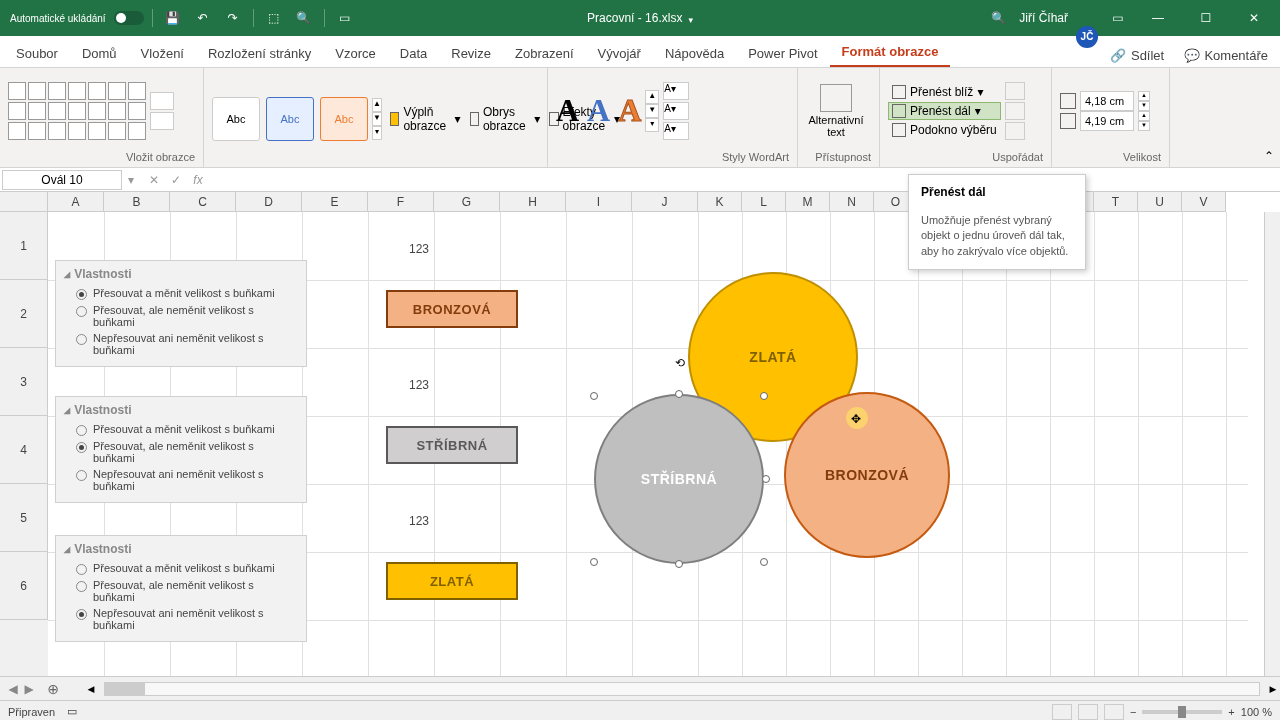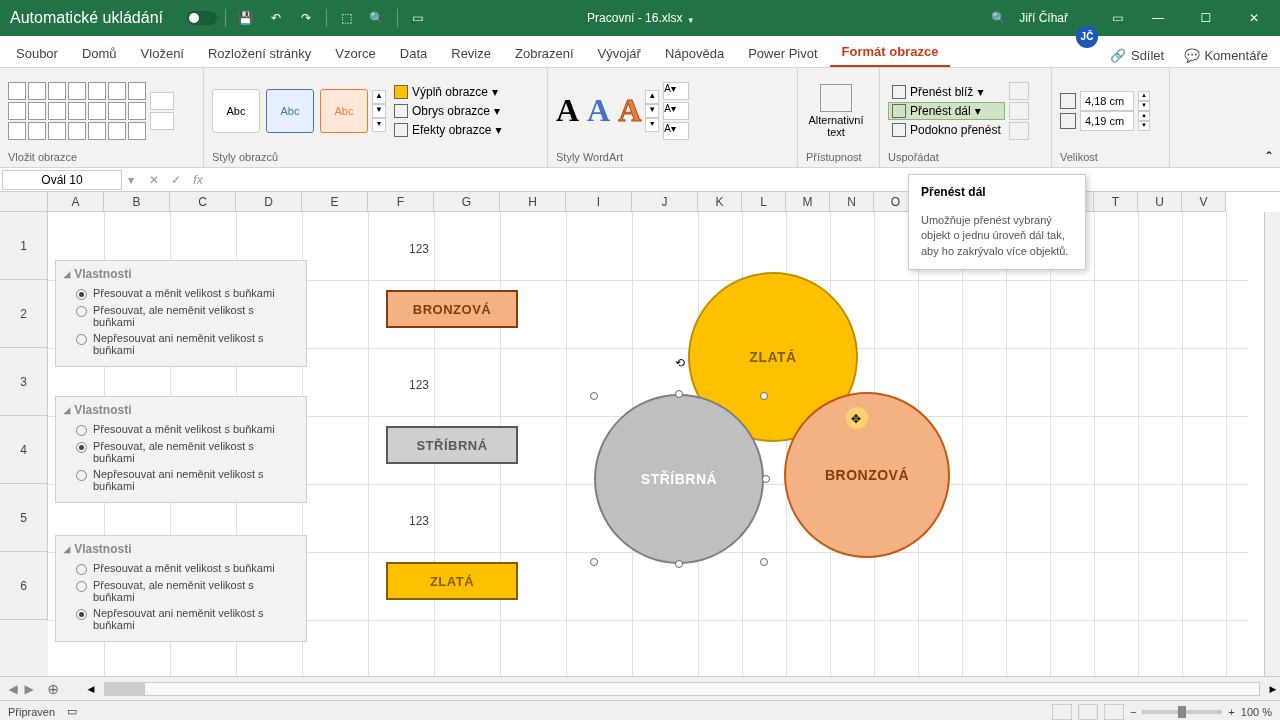--- a/index.html
+++ b/index.html
@@ -1,56 +1,56 @@
 <!DOCTYPE html>
 <html><head>
 <meta charset="utf-8">
 <style>
 * { margin: 0; padding: 0; box-sizing: border-box; font-family: "Segoe UI", Arial, sans-serif; }
 body { width: 1280px; height: 720px; overflow: hidden; background: #fff; font-size: 12px; }
 
 
 .titlebar { background: #217346; height: 36px; display: flex; align-items: center; color: #fff; padding: 0 6px; }
 .titlebar-left { display: flex; align-items: center; gap: 6px; }
-.autosave { display: flex; align-items: center; gap: 24px; font-size: 16px; margin-left: 4px; }
+.autosave { display: flex; align-items: center; gap: 8px; font-size: 10px; margin-left: 4px; }
 .toggle { width: 30px; height: 14px; background: #1a5c39; border-radius: 7px; position: relative; }
 .toggle::after { content: ""; position: absolute; width: 10px; height: 10px; background: #fff; border-radius: 50%; top: 2px; left: 2px; }
 .qat-icon { width: 24px; height: 24px; display: flex; align-items: center; justify-content: center; cursor: pointer; }
 .qat-sep { width: 1px; height: 18px; background: rgba(255,255,255,0.3); margin: 0 2px; }
 .filename { position: absolute; left: 50%; transform: translateX(-50%); font-size: 12px; display: flex; align-items: flex-end; gap: 6px; }
 .titlebar-right { margin-left: auto; display: flex; align-items: center; gap: 8px; }
 .user-badge { width: 22px; height: 22px; background: #1e57b8; border-radius: 50%; display: flex; align-items: center; justify-content: center; font-size: 10px; font-weight: bold; margin-top: 37px; }
 .win-btn { width: 40px; height: 36px; display: flex; align-items: center; justify-content: center; cursor: pointer; }
 
 
 .ribbon-tabs { background: #fff; height: 32px; display: flex; align-items: flex-end; border-bottom: 1px solid #d4d4d4; padding: 0 4px; }
 .ribbon-tab { padding: 6px 12px; font-size: 13px; color: #444; cursor: pointer; }
 .ribbon-tab.active { color: #c43e1c; border-bottom: 2px solid #c43e1c; font-weight: 600; }
 .ribbon-actions { margin-left: auto; display: flex; align-items: center; gap: 4px; }
 .ribbon-action { display: flex; align-items: center; gap: 4px; padding: 4px 8px; font-size: 13px; color: #444; cursor: pointer; }
 
 
 .ribbon { background: #f3f2f1; height: 100px; display: flex; border-bottom: 1px solid #d4d4d4; position: relative; }
 .ribbon-group { border-right: 1px solid #d4d4d4; padding: 4px 8px 2px; display: flex; flex-direction: column; justify-content: space-between; position: relative; }
-.ribbon-group-label { font-size: 11px; color: #666; text-align: left; padding: 2px 0; position: relative; }
+.ribbon-group-label { font-size: 11px; color: #666; text-align: right; padding: 2px 0; position: relative; }
 .ribbon-group-content { flex: 1; display: flex; align-items: center; gap: 4px; }
 
 .shapes-grid { display: grid; grid-template-columns: repeat(7, 18px); grid-template-rows: repeat(3, 18px); gap: 2px; }
 .shape-cell { border: 1px solid #999; background: #fff; cursor: pointer; }
 .shape-tool { width: 24px; display: flex; flex-direction: column; gap: 2px; }
 .shape-tool-btn { height: 18px; border: 1px solid #ccc; background: #fff; cursor: pointer; }
 
 .style-gallery { display: flex; gap: 6px; }
 .style-item { width: 48px; height: 44px; border: 1px solid #ccc; background: #fff; display: flex; align-items: center; justify-content: center; font-size: 11px; cursor: pointer; border-radius: 3px; }
 .style-item.s2 { background: #e6efff; border-color: #4472c4; color: #4472c4; }
 .style-item.s3 { background: #fde8d9; border-color: #ed7d31; color: #ed7d31; }
 .style-scroll { width: 14px; display: flex; flex-direction: column; }
 .style-scroll-btn { height: 14px; border: 1px solid #ccc; background: #fff; font-size: 8px; text-align: center; cursor: pointer; }
 
-.fill-btns { display: flex; flex-direction: column; gap: 1px; font-size: 12px; }
+.fill-btns { display: flex; flex-direction: row; gap: 1px; font-size: 12px; }
 .fill-btn { display: flex; align-items: center; gap: 4px; padding: 2px 4px; cursor: pointer; }
 .fill-icon { width: 14px; height: 14px; border: 1px solid #666; }
 
 .wordart-gallery { display: flex; gap: 8px; }
 .wordart-item { font-size: 32px; font-weight: bold; font-family: Georgia, serif; cursor: pointer; }
 .wa1 { color: #000; }
 .wa2 { color: #4472c4; }
 .wa3 { color: #ed7d31; -webkit-text-stroke: 1px #a8521f; }
 
 .text-btns { display: flex; flex-direction: column; gap: 2px; }
@@ -245,21 +245,20 @@
         <div class="style-scroll-btn">▲</div>
         <div class="style-scroll-btn">▼</div>
         <div class="style-scroll-btn">▾</div>
       </div>
       <div class="fill-btns">
         <div class="fill-btn"><span class="fill-icon" style="background:#ffc000"></span><span>Výplň obrazce</span> ▾</div>
         <div class="fill-btn"><span class="fill-icon"></span><span>Obrys obrazce</span> ▾</div>
         <div class="fill-btn"><span class="fill-icon"></span><span>Efekty obrazce</span> ▾</div>
       </div>
     </div>
-    <div class="ribbon-group-label">Styly obrazců</div>
   </div>
 
   <div class="ribbon-group" style="width:250px">
     <div class="ribbon-group-content">
       <div class="wordart-gallery">
         <div class="wordart-item wa1">A</div>
         <div class="wordart-item wa2">A</div>
         <div class="wordart-item wa3">A</div>
       </div>
       <div class="style-scroll">
@@ -286,21 +285,21 @@
     <div class="ribbon-group-label">Přístupnost</div>
   </div>
 
   <div class="ribbon-group" style="width:172px">
     <div class="ribbon-group-content">
       <div class="arrange-col">
         <div class="arrange-btn"><span class="arrange-icon"></span><span>Přenést blíž</span> ▾</div>
         <div class="arrange-btn hover"><span class="arrange-icon"></span><span>Přenést dál</span> ▾</div>
         <div class="arrange-btn">
             <span class="arrange-icon"></span>
-            <span>Podokno přenést</span>
+            <span>Podokno výběru</span>
           </div>
       </div>
       <div class="arrange-tools">
         <div class="arrange-tool"></div>
         <div class="arrange-tool"></div>
         <div class="arrange-tool"></div>
       </div>
     </div>
     <div class="ribbon-group-label">Uspořádat</div>
   </div>

